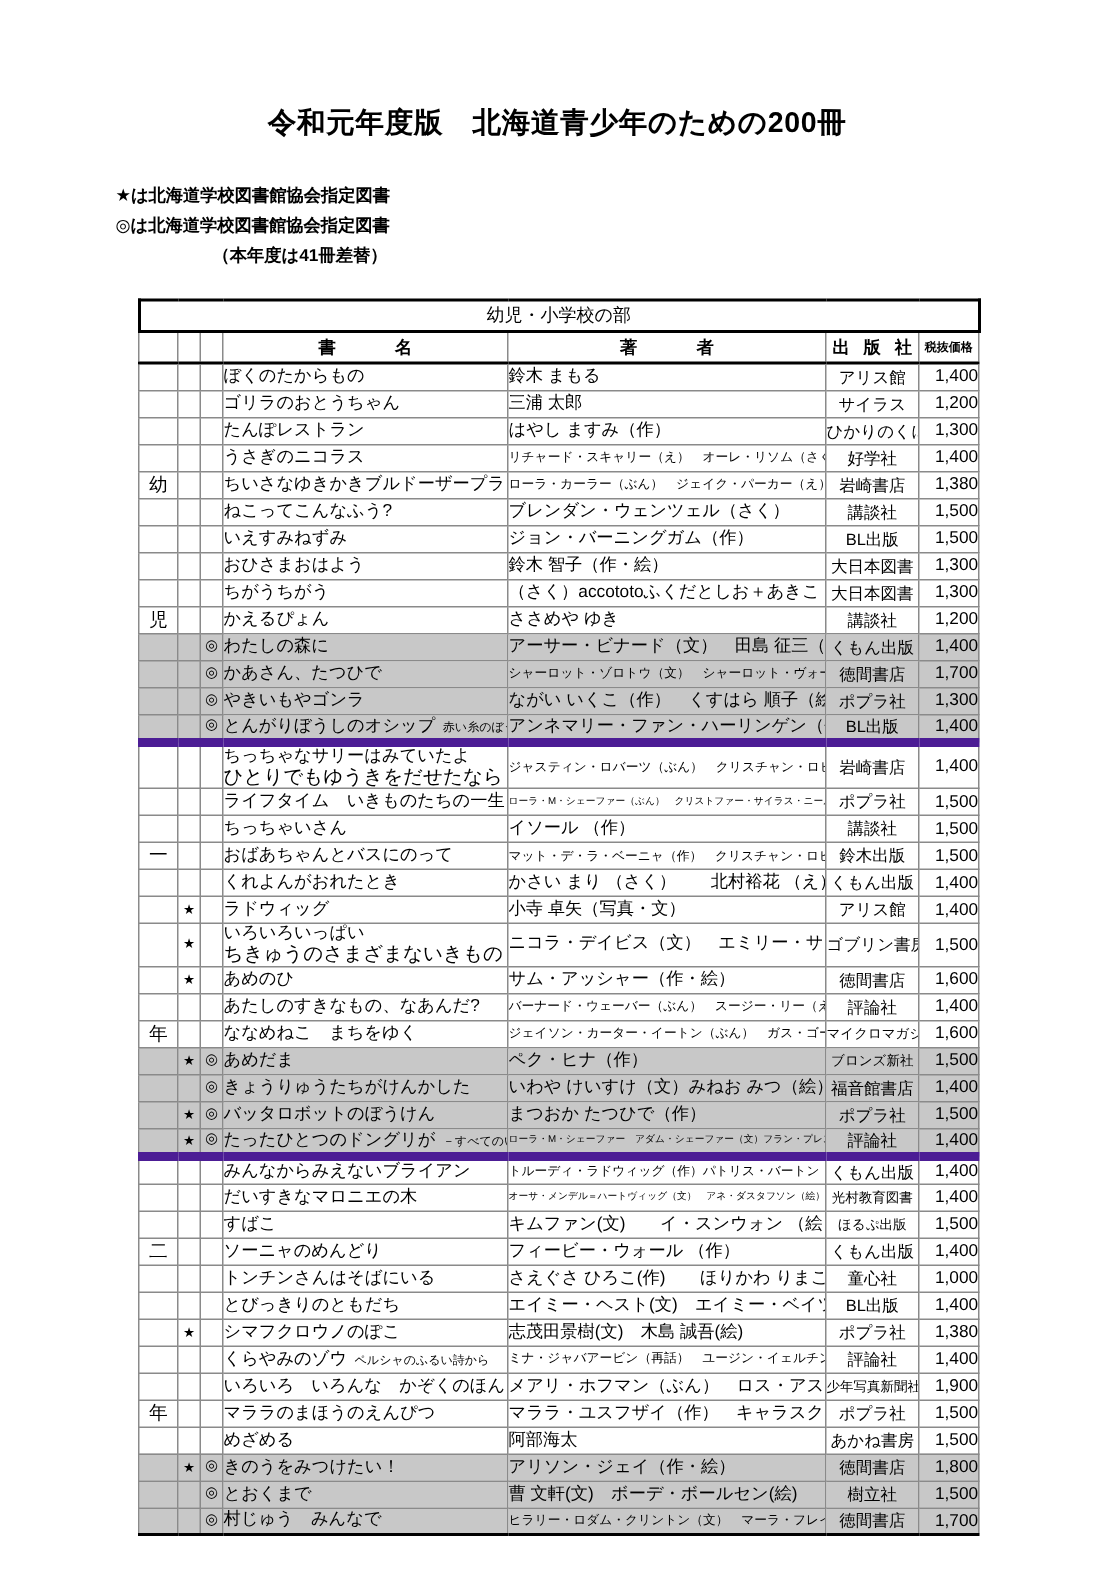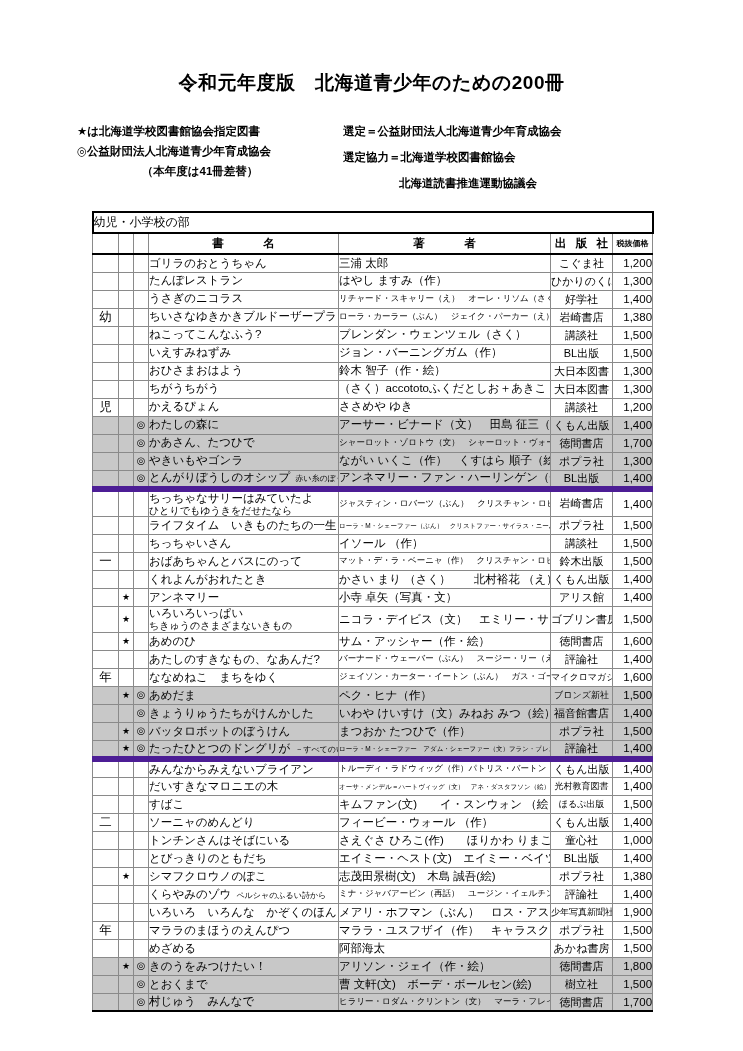--- a/index.html
+++ b/index.html
@@ -70,21 +70,21 @@
     table-layout: fixed;
   }
   table.booklist td, table.booklist th {
     border: 1px solid #8a8a8a;
     padding: 0;
     font-weight: normal;
     vertical-align: middle;
   }
   .sect-banner {
     height: 19px;
-    text-align: left;
+    text-align: center;
     font-size: 12px;
     font-weight: bold;
     border-left: 2px solid #000 !important;
     border-right: 2px solid #000 !important;
     border-top: 2px solid #000 !important;
     border-bottom: 2px solid #000 !important;
     font-family: Liberation Mono, monospace;
   }
   tr.colhdr td {
     height: 19px;
@@ -123,21 +123,21 @@
   td.title {
     font-size: 11.5px;
     padding-left: 3px;
     line-height: 1.15;
     border-left: 2px solid #000;
     white-space: nowrap;
     overflow: hidden;
   }
   td.title .sub {
     display: block;
-    font-size: 10px;
+    font-size: 13px;
     line-height: 1.1;
   }
   td.title .inlinesub {
     font-size: 8px;
     padding-left: 5px;
   }
   td.author {
     font-size: 11.5px;
     padding-left: 3px;
     line-height: 1.15;
@@ -173,27 +173,22 @@
 </head>
 <body>
 
 <div class="page">
 
   <div class="doc-title">令和元年度版　北海道青少年のための200冊</div>
 
   <div class="legend">
     <div class="legend-left">
       <div>★は北海道学校図書館協会指定図書</div>
-      <div>◎公益財団法人北海道青少年育成協会</div>
+      <div>◎は北海道学校図書館協会指定図書</div>
       <div class="ind-right">（本年度は41冊差替）</div>
-    </div>
-    <div class="legend-right">
-      <div>選定＝公益財団法人北海道青少年育成協会</div>
-      <div class="r2">選定協力＝北海道学校図書館協会</div>
-      <div class="r3">北海道読書推進運動協議会</div>
     </div>
   </div>
 
   <div class="tbl-wrap">
     <table class="booklist">
       <colgroup>
         <col class="c-grade">
           <col class="c-star">
           <col class="c-circle">
         <col class="c-title">
@@ -207,27 +202,36 @@
         </tr>
         <tr class="colhdr">
           <td></td>
           <td></td>
           <td></td>
           <td class="hdr-title">書　名</td>
           <td class="hdr-author">著　者</td>
           <td class="hdr-pub">出 版 社</td>
           <td class="hdr-price">税抜価格</td>
         </tr>
+      <tr class="r1">
+            <td class="grade"></td>
+            <td class="mark star"></td>
+            <td class="mark circ"></td>
+            <td class="title">ぼくのたからもの</td>
+            <td class="author">鈴木 まもる</td>
+            <td class="pub">アリス館</td>
+            <td class="price">1,400</td>
+          </tr>
           <tr class="r1">
             <td class="grade"></td>
             <td class="mark star"></td>
             <td class="mark circ"></td>
             <td class="title">ゴリラのおとうちゃん</td>
             <td class="author">三浦 太郎</td>
-            <td class="pub">こぐま社</td>
+            <td class="pub">サイラス</td>
             <td class="price">1,200</td>
           </tr>
           <tr class="r1">
             <td class="grade"></td>
             <td class="mark star"></td>
             <td class="mark circ"></td>
             <td class="title">たんぽレストラン</td>
             <td class="author">はやし ますみ（作）</td>
             <td class="pub">ひかりのくに</td>
             <td class="price">1,300</td>
@@ -373,21 +377,21 @@
             <td class="mark circ"></td>
             <td class="title">くれよんがおれたとき</td>
             <td class="author">かさい まり （さく）　　北村裕花 （え）</td>
             <td class="pub">くもん出版</td>
             <td class="price">1,400</td>
           </tr>
           <tr class="r1">
             <td class="grade"></td>
             <td class="mark star">★</td>
             <td class="mark circ"></td>
-            <td class="title">アンネマリー</td>
+            <td class="title">ラドウィッグ</td>
             <td class="author">小寺 卓矢（写真・文）</td>
             <td class="pub">アリス館</td>
             <td class="price">1,400</td>
           </tr>
           <tr class="r2">
             <td class="grade"></td>
             <td class="mark star">★</td>
             <td class="mark circ"></td>
             <td class="title">いろいろいっぱい<span class="sub">ちきゅうのさまざまないきもの</span></td>
             <td class="author">ニコラ・デイビス（文）　エミリー・サットン（絵）</td>

